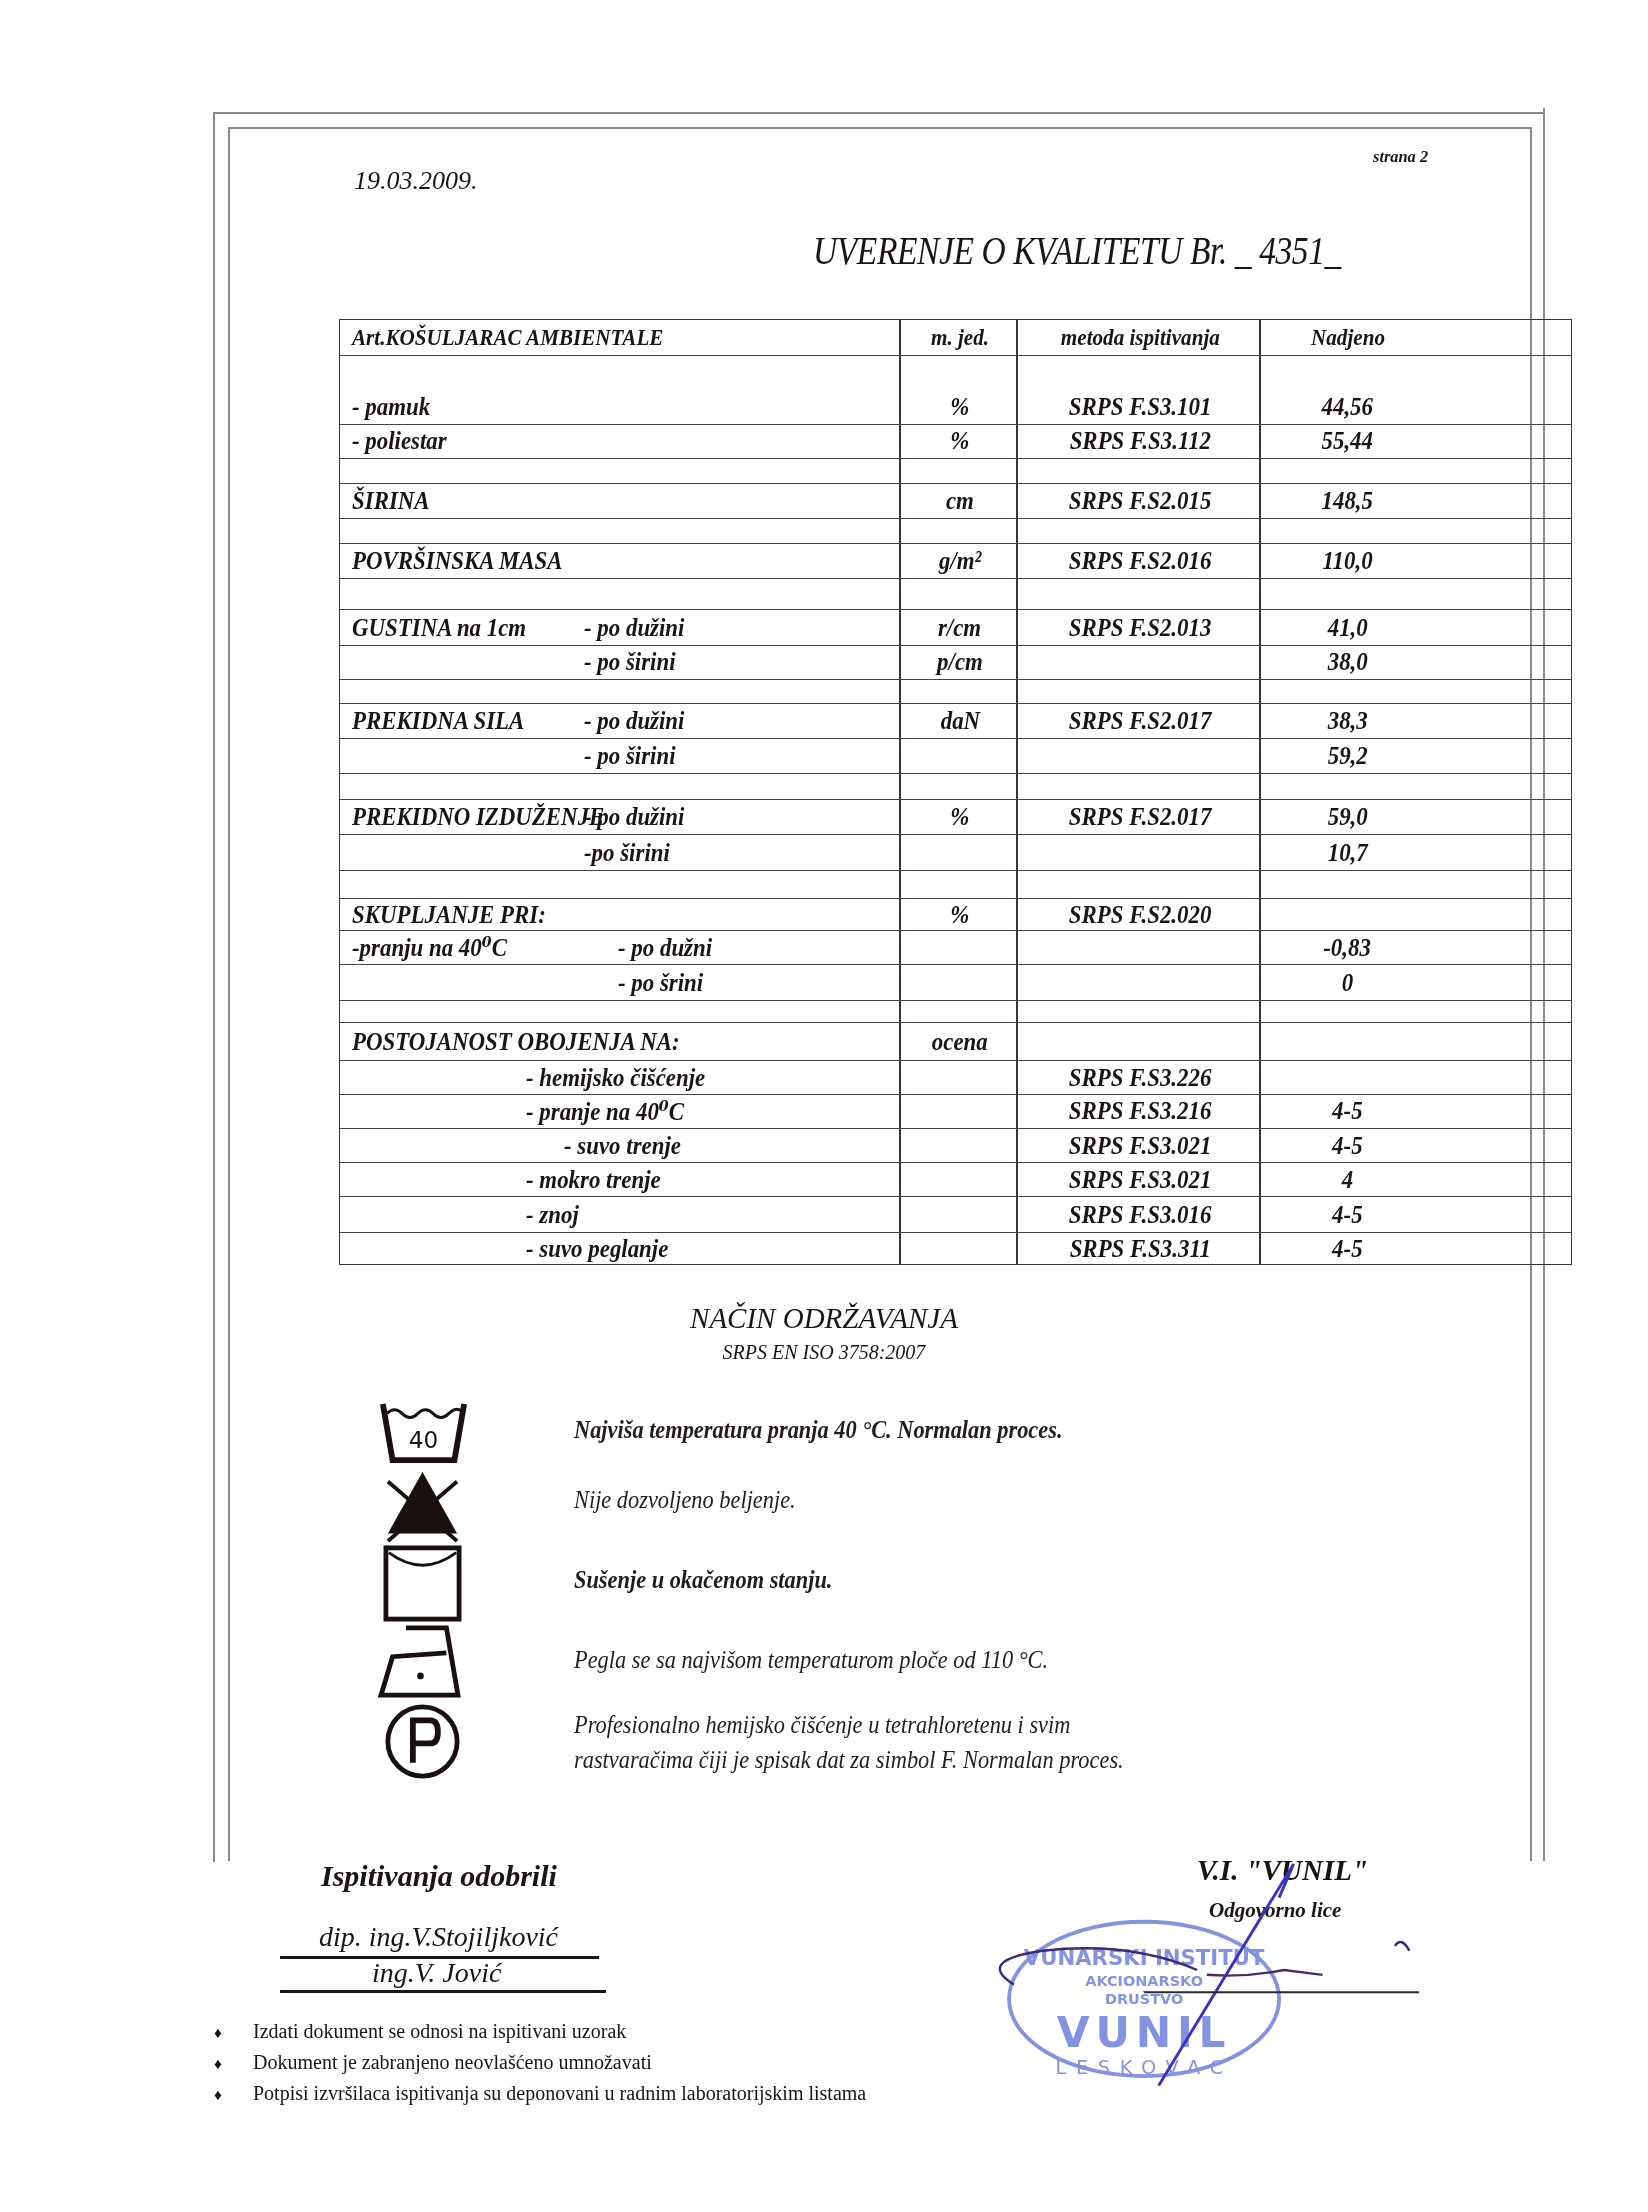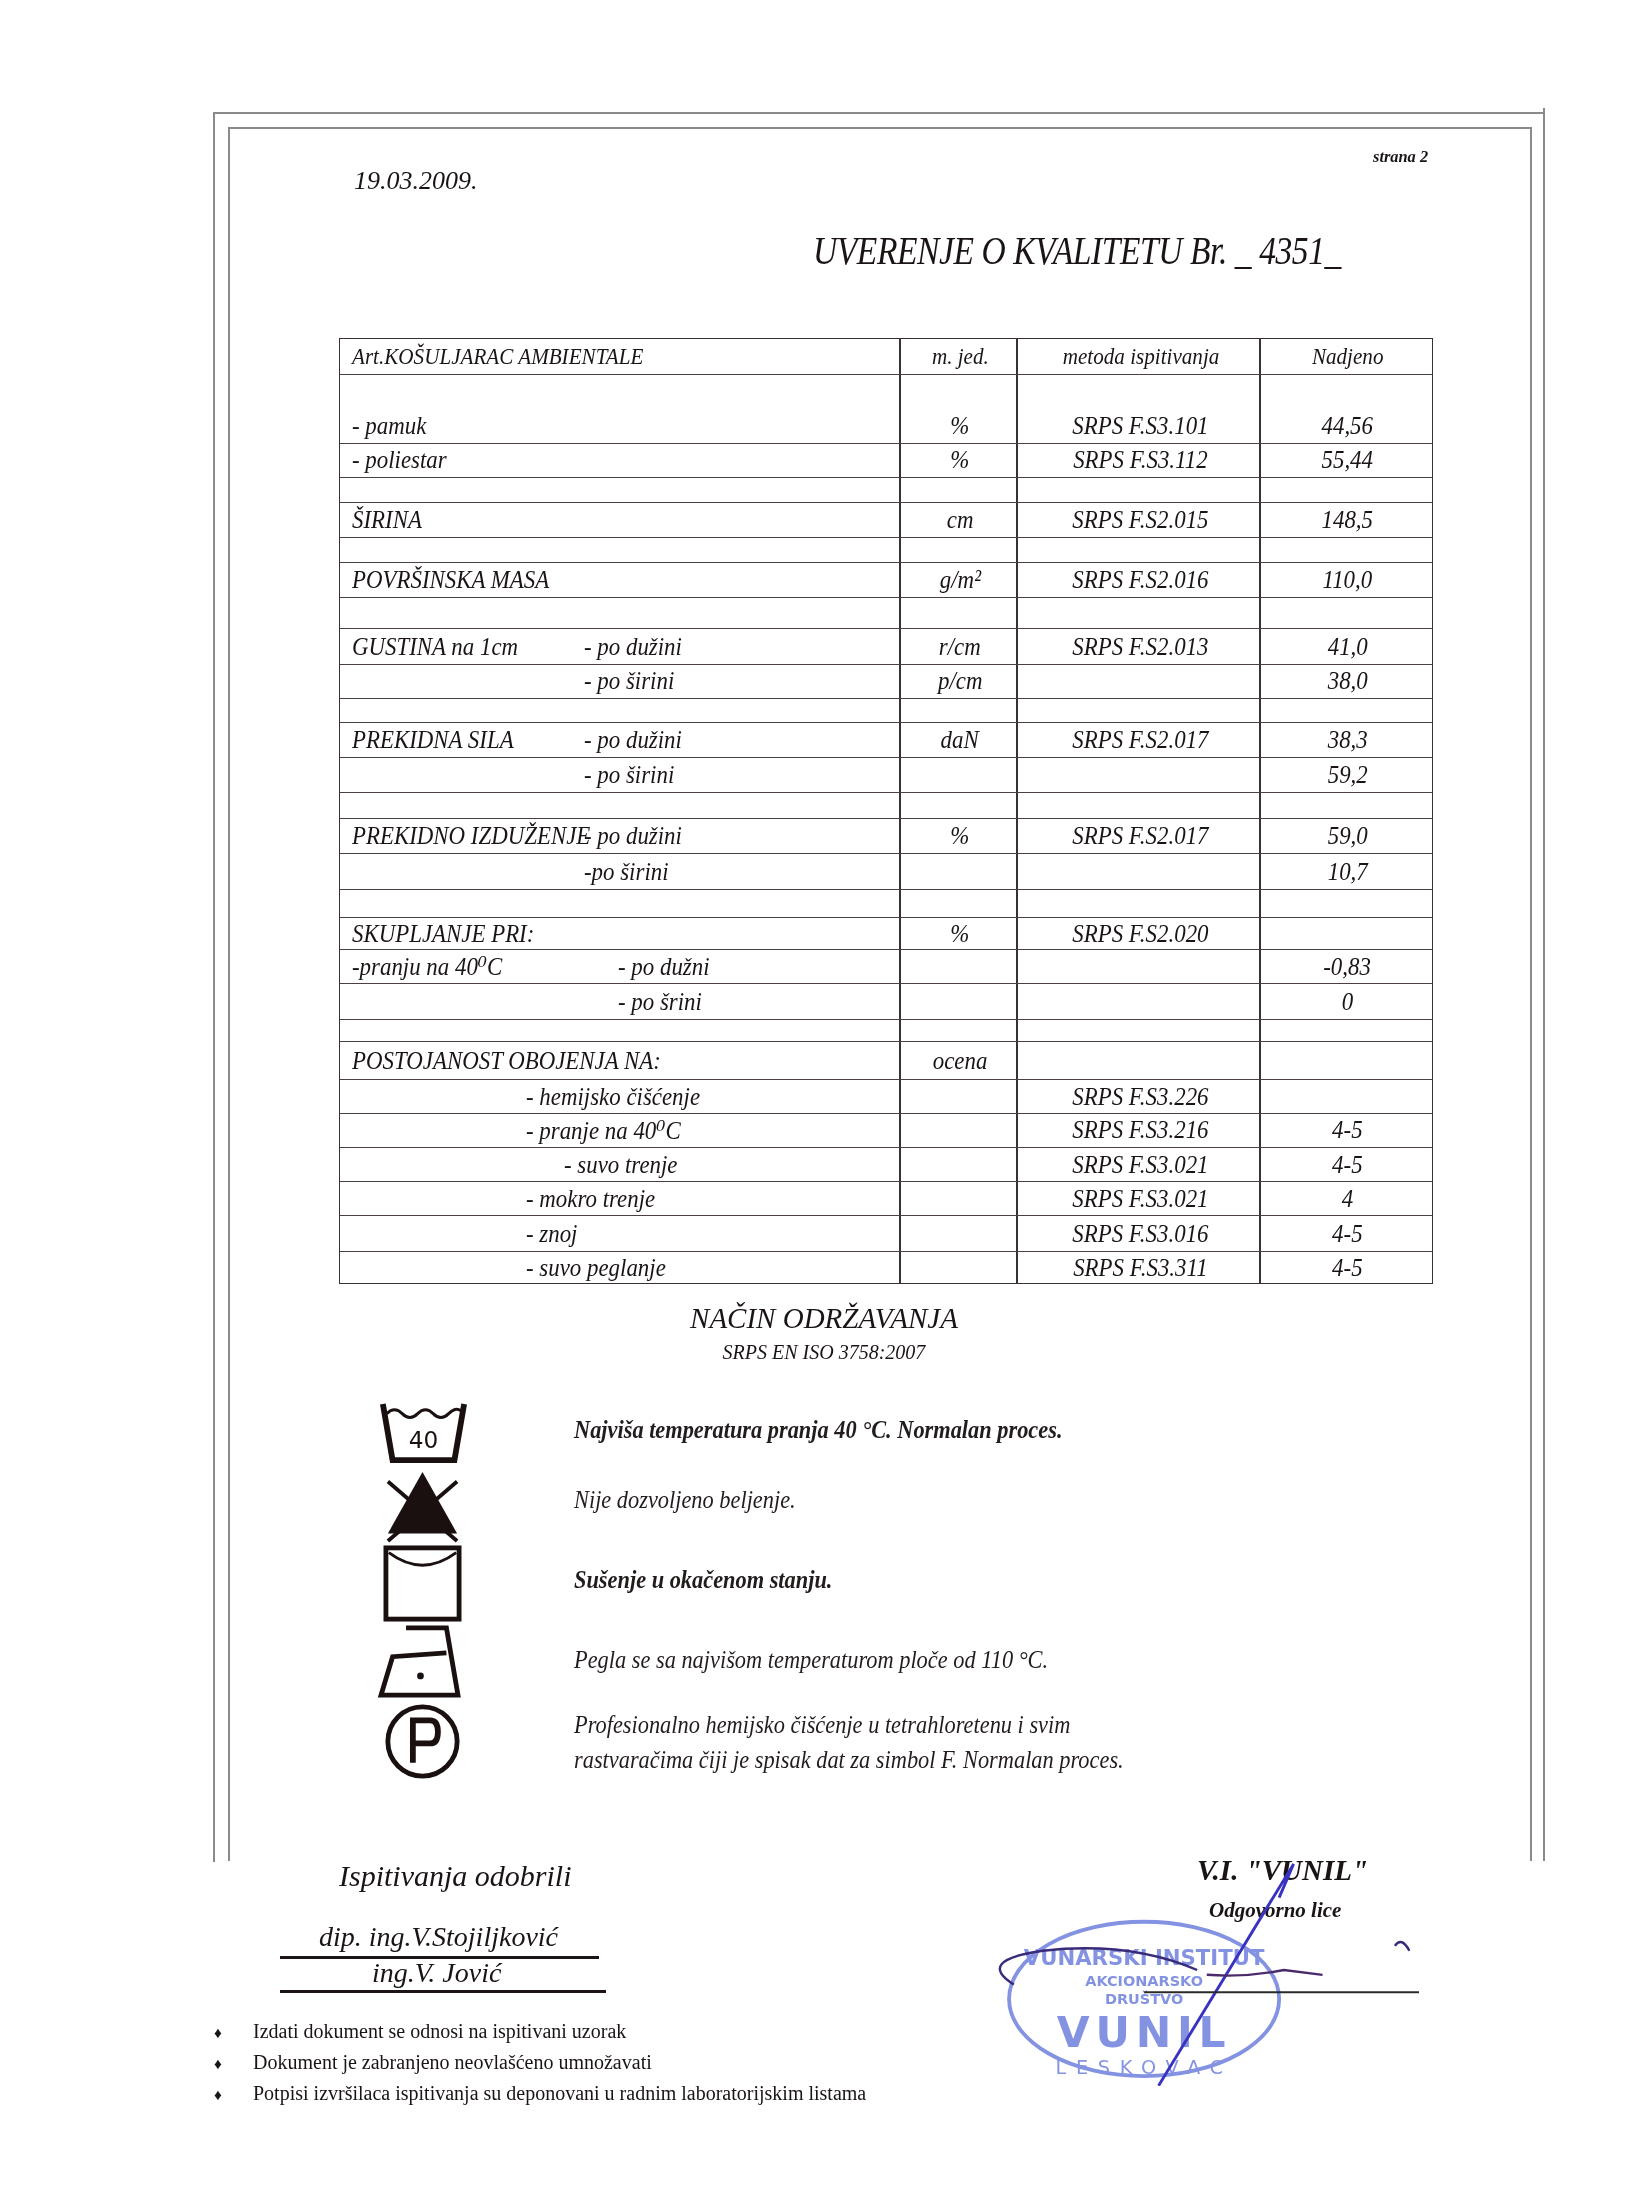--- a/index.html
+++ b/index.html
@@ -8,22 +8,22 @@
   .abs { position:absolute; }
   .frame-line { position:absolute; background:#8a8a8a; }
 
   
   .date { left:354px; top:166px; font-size:26px; font-style:italic; }
   .page-no { left:1373px; top:147px; font-size:16.4px; font-style:italic; font-weight:bold; }
   .title { left:813px; top:228px; font-size:39px; font-style:italic; white-space:nowrap;
            transform:scaleX(0.86); transform-origin:left top; letter-spacing:-0.5px; }
 
   
-  .tbl { position:absolute; left:339px; top:338px; width:1094px; height:946px;
-         border:1.9px solid #3a3232; box-sizing:border-box; }
+  .tbl { position:absolute; left:339px; top:319px; width:1233px; height:946px;
+         border:1.9px solid #3a3232; box-sizing:border-box;font-weight:bold; }
   .row { position:absolute; left:0; right:0; border-bottom:1.9px solid #4a4040; box-sizing:border-box; }
   .vline { position:absolute; top:0; bottom:0; width:1.9px; background:#3a3232; }
   .cell { position:absolute; top:0; bottom:0; display:flex; align-items:center;
           font-style:italic; font-size:26px; white-space:nowrap; overflow:visible; }
   .c-name { left:11.6px; width:550px; }
   .c-unit { left:563px; width:114px; justify-content:center; }
   .c-method { left:681px; width:239px; justify-content:center; }
   .c-found { left:923px; width:169px; justify-content:center; }
   .cell span.t { display:inline-block; transform:scaleX(0.88); transform-origin:center center; }
   .c-name span.t { transform-origin:left center; }
@@ -31,21 +31,21 @@
   .hdr .cell { font-size:24px; }
 
   
   .care-title { left:0; width:1648px; top:1302px; text-align:center; font-size:29px; font-style:italic; }
   .care-std { left:0; width:1648px; top:1341px; text-align:center; font-size:20px; font-style:italic; }
   .care-text { left:574px; font-size:26px; font-style:italic; font-weight:bold; white-space:nowrap;
                transform:scaleX(0.86); transform-origin:left top; color:#231c1c; }
   .care-text.norm { font-weight:normal; }
 
   
-  .approved { left:339px; top:1859px; font-size:30px; font-style:italic; }
+  .approved { left:321px; top:1859px; font-size:30px; font-style:italic;font-weight:bold; }
   .sig-name { font-size:28px; font-style:italic;text-align:right; }
   .uline { position:absolute; height:2.9px; background:#1c1414; }
   .bullet-item { left:214px; font-size:20px; white-space:nowrap; }
   .bullet-item .dia { display:inline-block; width:39px; font-size:15.4px; }
   .vunil { left:1197px; top:1854px; font-size:29px; font-style:italic; font-weight:bold; }
   .resp { left:1209px; top:1898px; font-size:21px; font-style:italic; font-weight:bold; }
 </style>
 </head>
 <body>
 

